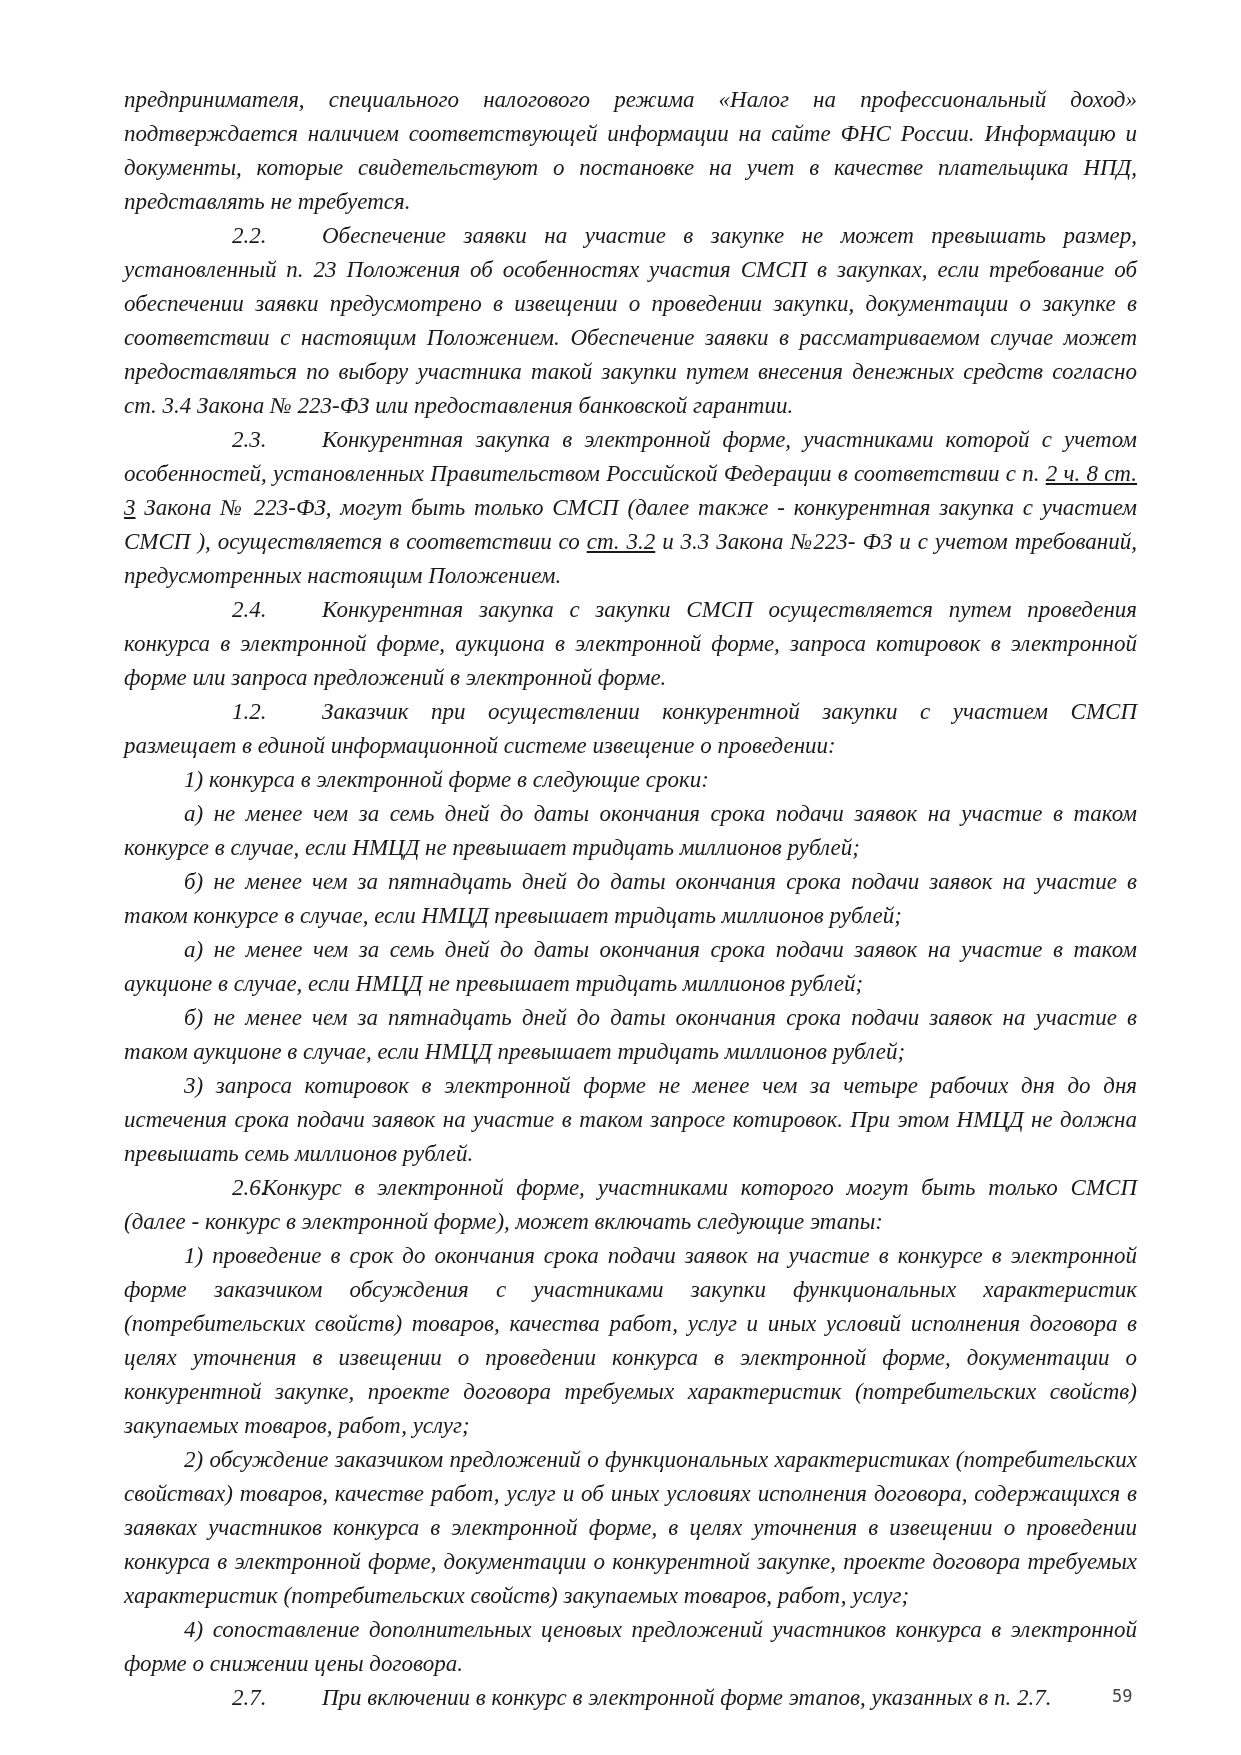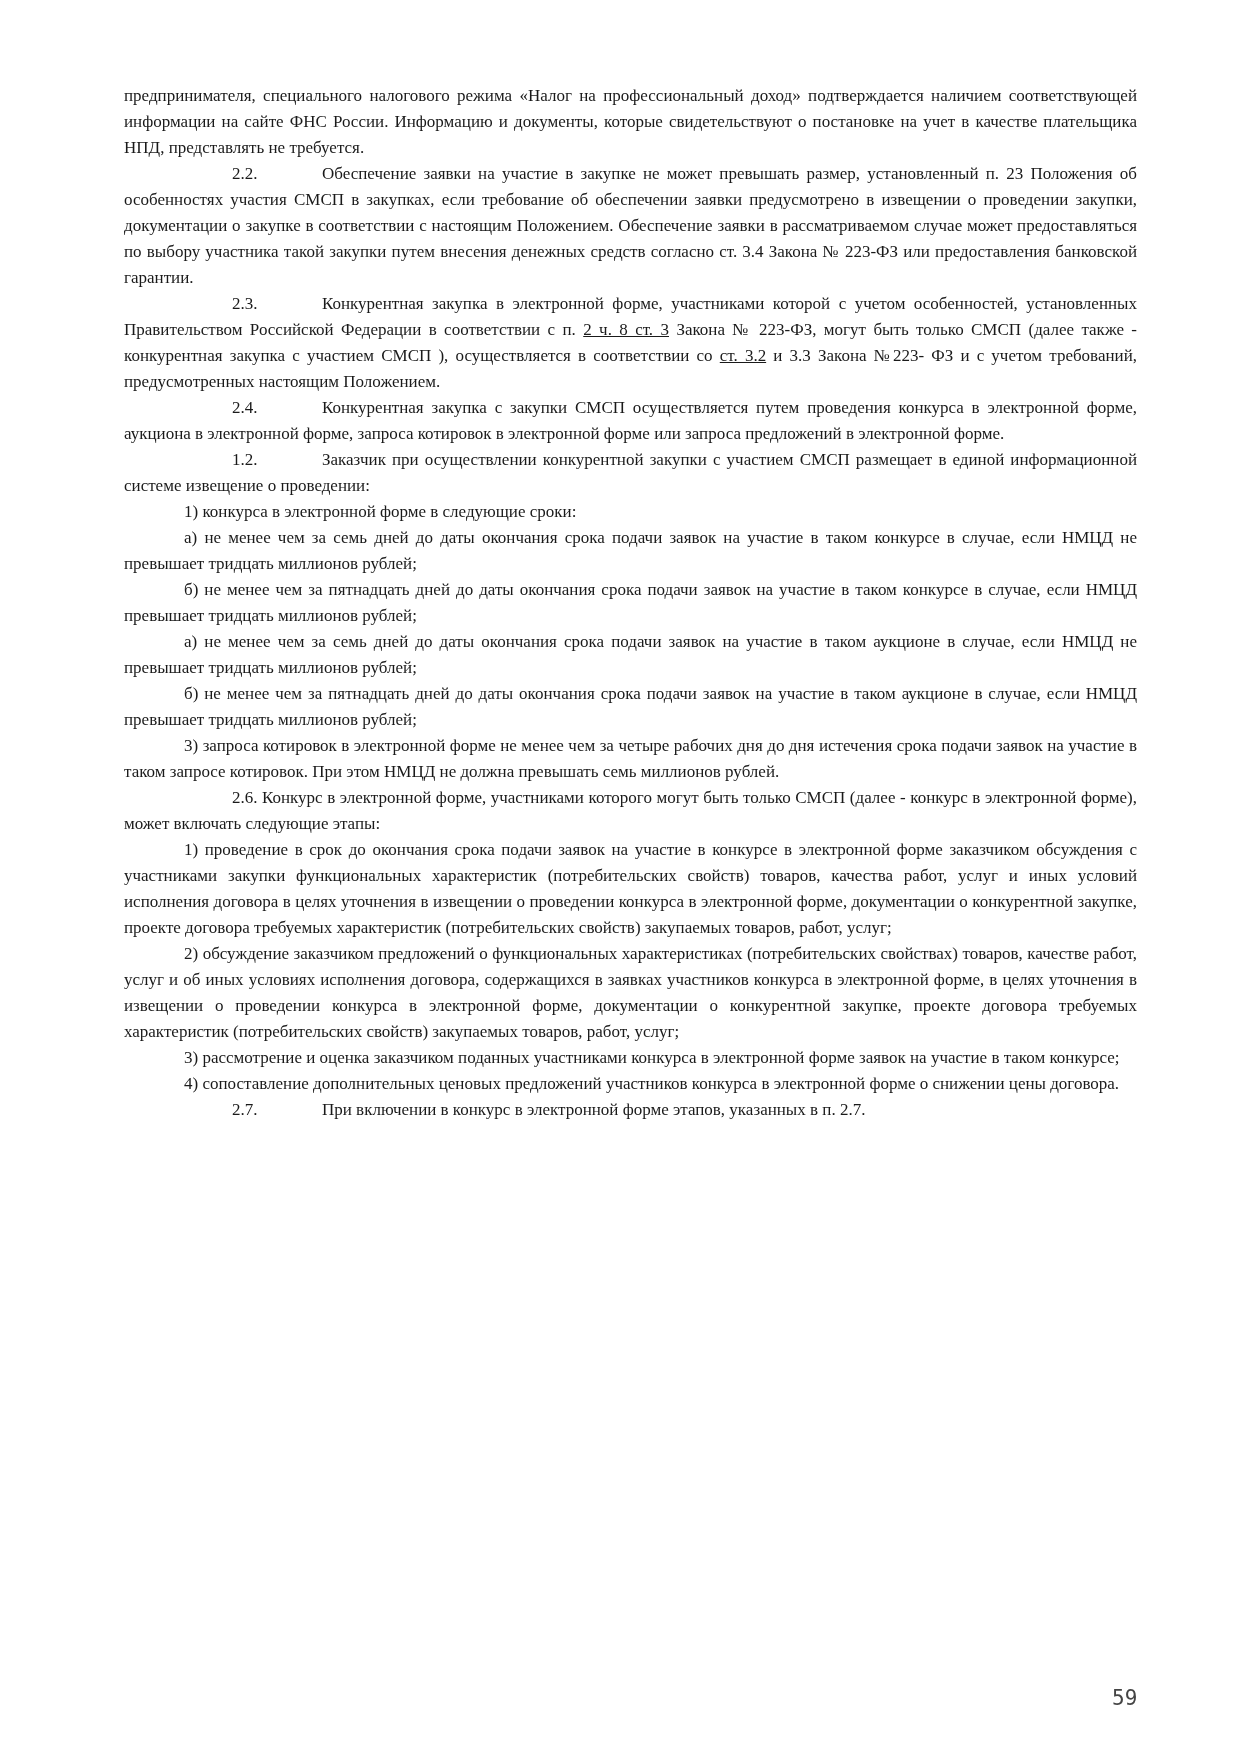--- a/index.html
+++ b/index.html
@@ -3,36 +3,37 @@
 <meta charset="utf-8">
 <style>
   html, body { margin: 0; padding: 0; background: #ffffff; }
   body { width: 1241px; height: 1755px; position: relative; overflow: hidden; }
   .page {
     position: absolute;
     left: 124px;
     top: 83px;
     width: 1013px;
     font-family: "Liberation Serif", serif;
-    font-size: 17px;
-    line-height: 26px;
+    font-size: 23px;
+    line-height: 34px;
     color: #1a1a1a;
     text-align: justify;
+    font-style: italic;
   }
   .page p { margin: 0; }
   .page p.indent { text-indent: 60px; }
   .num { display: inline-block; width: 90px; text-indent: 0; margin-left: 48px; }
   .num.short { width: 30px; }
   .u { text-decoration: underline; }
   .pagenum {
     position: absolute;
     left: 1112px;
     top: 1686px;
     font-family: "DejaVu Sans Mono", monospace;
-    font-size: 21px;
+    font-size: 17px;
     color: #444;
   }
 </style>
 </head>
 <body>
 
 <div class="page">
   <p>предпринимателя, специального налогового режима «Налог на профессиональный доход» подтверждается наличием соответствующей информации на сайте ФНС России. Информацию и документы, которые свидетельствуют о постановке на учет в качестве плательщика НПД, представлять не требуется.</p>
 
   <p class="indent"><span class="num">2.2.</span><span>Обеспечение заявки на участие в закупке не может превышать размер, установленный п. 23 Положения об особенностях участия СМСП в закупках, если требование об обеспечении заявки предусмотрено в извещении о проведении закупки, документации о закупке в соответствии с настоящим Положением. Обеспечение заявки в рассматриваемом случае может предоставляться по выбору участника такой закупки путем внесения денежных средств согласно ст. 3.4 Закона № 223-ФЗ или предоставления банковской гарантии.</span></p>
@@ -47,19 +48,18 @@
   <p class="indent">а) не менее чем за семь дней до даты окончания срока подачи заявок на участие в таком конкурсе в случае, если НМЦД не превышает тридцать миллионов рублей;</p>
   <p class="indent">б) не менее чем за пятнадцать дней до даты окончания срока подачи заявок на участие в таком конкурсе в случае, если НМЦД превышает тридцать миллионов рублей;</p>
   <p class="indent">а) не менее чем за семь дней до даты окончания срока подачи заявок на участие в таком аукционе в случае, если НМЦД не превышает тридцать миллионов рублей;</p>
   <p class="indent">б) не менее чем за пятнадцать дней до даты окончания срока подачи заявок на участие в таком аукционе в случае, если НМЦД превышает тридцать миллионов рублей;</p>
   <p class="indent">3) запроса котировок в электронной форме не менее чем за четыре рабочих дня до дня истечения срока подачи заявок на участие в таком запросе котировок. При этом НМЦД не должна превышать семь миллионов рублей.</p>
 
   <p class="indent"><span class="num short">2.6.</span><span>Конкурс в электронной форме, участниками которого могут быть только СМСП (далее - конкурс в электронной форме), может включать следующие этапы:</span></p>
 
   <p class="indent">1) проведение в срок до окончания срока подачи заявок на участие в конкурсе в электронной форме заказчиком обсуждения с участниками закупки функциональных характеристик (потребительских свойств) товаров, качества работ, услуг и иных условий исполнения договора в целях уточнения в извещении о проведении конкурса в электронной форме, документации о конкурентной закупке, проекте договора требуемых характеристик (потребительских свойств) закупаемых товаров, работ, услуг;</p>
   <p class="indent">2) обсуждение заказчиком предложений о функциональных характеристиках (потребительских свойствах) товаров, качестве работ, услуг и об иных условиях исполнения договора, содержащихся в заявках участников конкурса в электронной форме, в целях уточнения в извещении о проведении конкурса в электронной форме, документации о конкурентной закупке, проекте договора требуемых характеристик (потребительских свойств) закупаемых товаров, работ, услуг;</p>
-  <p class="indent">3) рассмотрение и оценка заказчиком поданных участниками конкурса в электронной форме заявок на участие в таком конкурсе;</p>
   <p class="indent">4) сопоставление дополнительных ценовых предложений участников конкурса в электронной форме о снижении цены договора.</p>
 
   <p class="indent"><span class="num">2.7.</span><span>При включении в конкурс в электронной форме этапов, указанных в п. 2.7.</span></p>
 </div>
 
 <div class="pagenum">59</div>
 
 </body></html>

